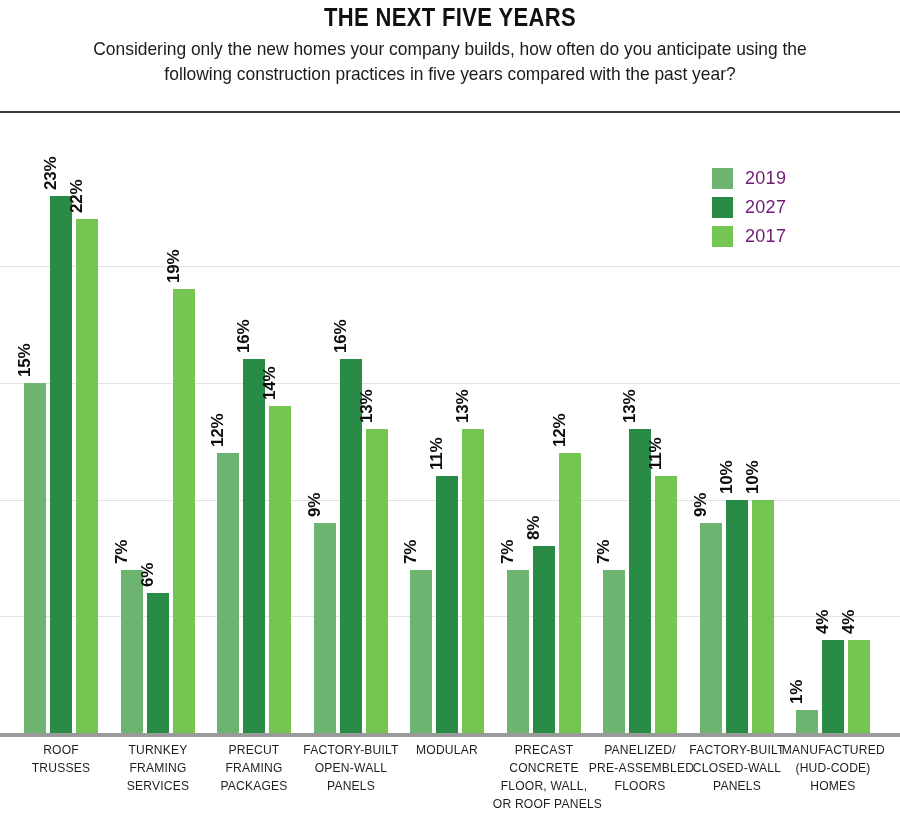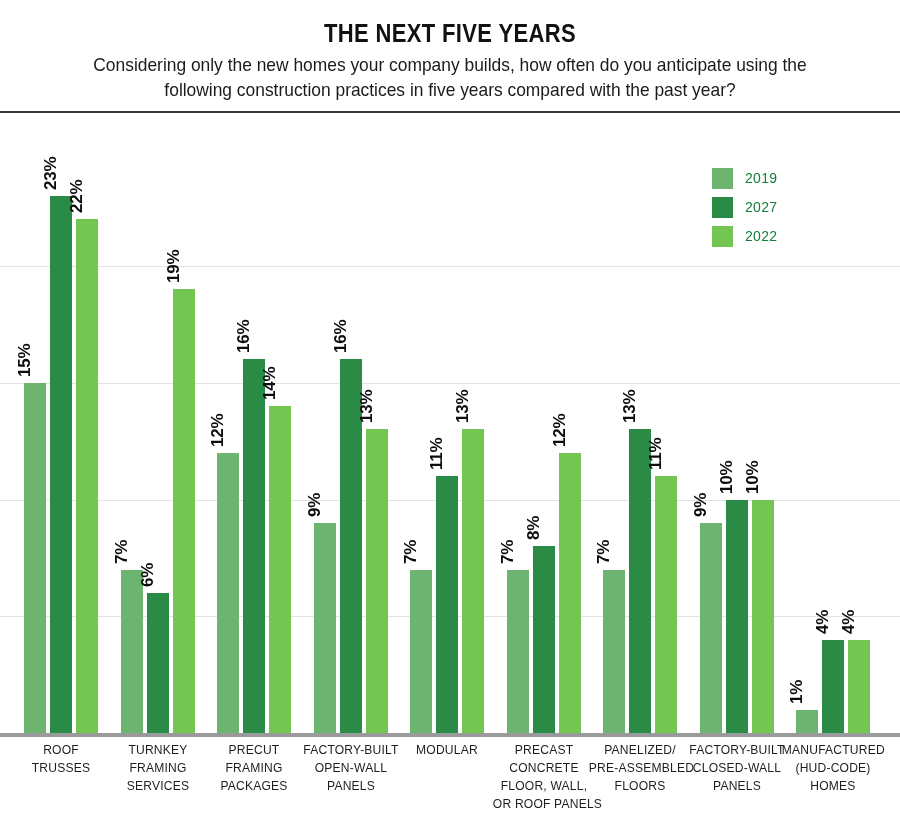--- a/index.html
+++ b/index.html
@@ -11,21 +11,21 @@
     width: 900px;
     height: 828px;
     font-family: "Liberation Sans", sans-serif;
     color: #1a1a1a;
     overflow: hidden;
     position: relative;
   }
 
   
   #header {
-    padding-top: 20px;
+    padding-top: 4px;
     text-align: center;
   }
   #chart-title {
     font-size: 25px;
     font-weight: bold;
     letter-spacing: 0.4px;
     line-height: 1.05;
     margin: 0 0 7px 0;
     color: #111111;
     transform: scaleX(0.88);
@@ -120,22 +120,22 @@
     margin-bottom: 9px;
     height: 20px;
   }
   .legend-swatch {
     width: 21px;
     height: 21px;
     margin-right: 12px;
     flex: 0 0 auto;
   }
   .legend-text {
-    font-size: 14px;
-    color: #15803d;
+    font-size: 18px;
+    color: #701a75;
     letter-spacing: 0.3px;
   }
 
   
   #xlabels {
     position: absolute;
     left: 0;
     top: 741px;
     width: 900px;
     height: 87px;
@@ -275,21 +275,21 @@
     <div class="legend-row">
       <span class="legend-swatch" style="background: rgb(109, 180, 113);"></span>
       <span class="legend-text">2019</span>
     </div>
     <div class="legend-row">
       <span class="legend-swatch" style="background: rgb(42, 139, 71);"></span>
       <span class="legend-text">2027</span>
     </div>
     <div class="legend-row">
       <span class="legend-swatch" style="background: rgb(116, 197, 82);"></span>
-      <span class="legend-text">2022</span>
+      <span class="legend-text">2017</span>
     </div>
   </div>
 
 <div id="xlabels">
     <div class="xlabel" style="left: 6px; width: 110px;">
       <span>ROOF</span>
       <span>TRUSSES</span>
     </div>
     <div class="xlabel" style="left: 102.5px; width: 110px;">
       <span>TURNKEY</span>

